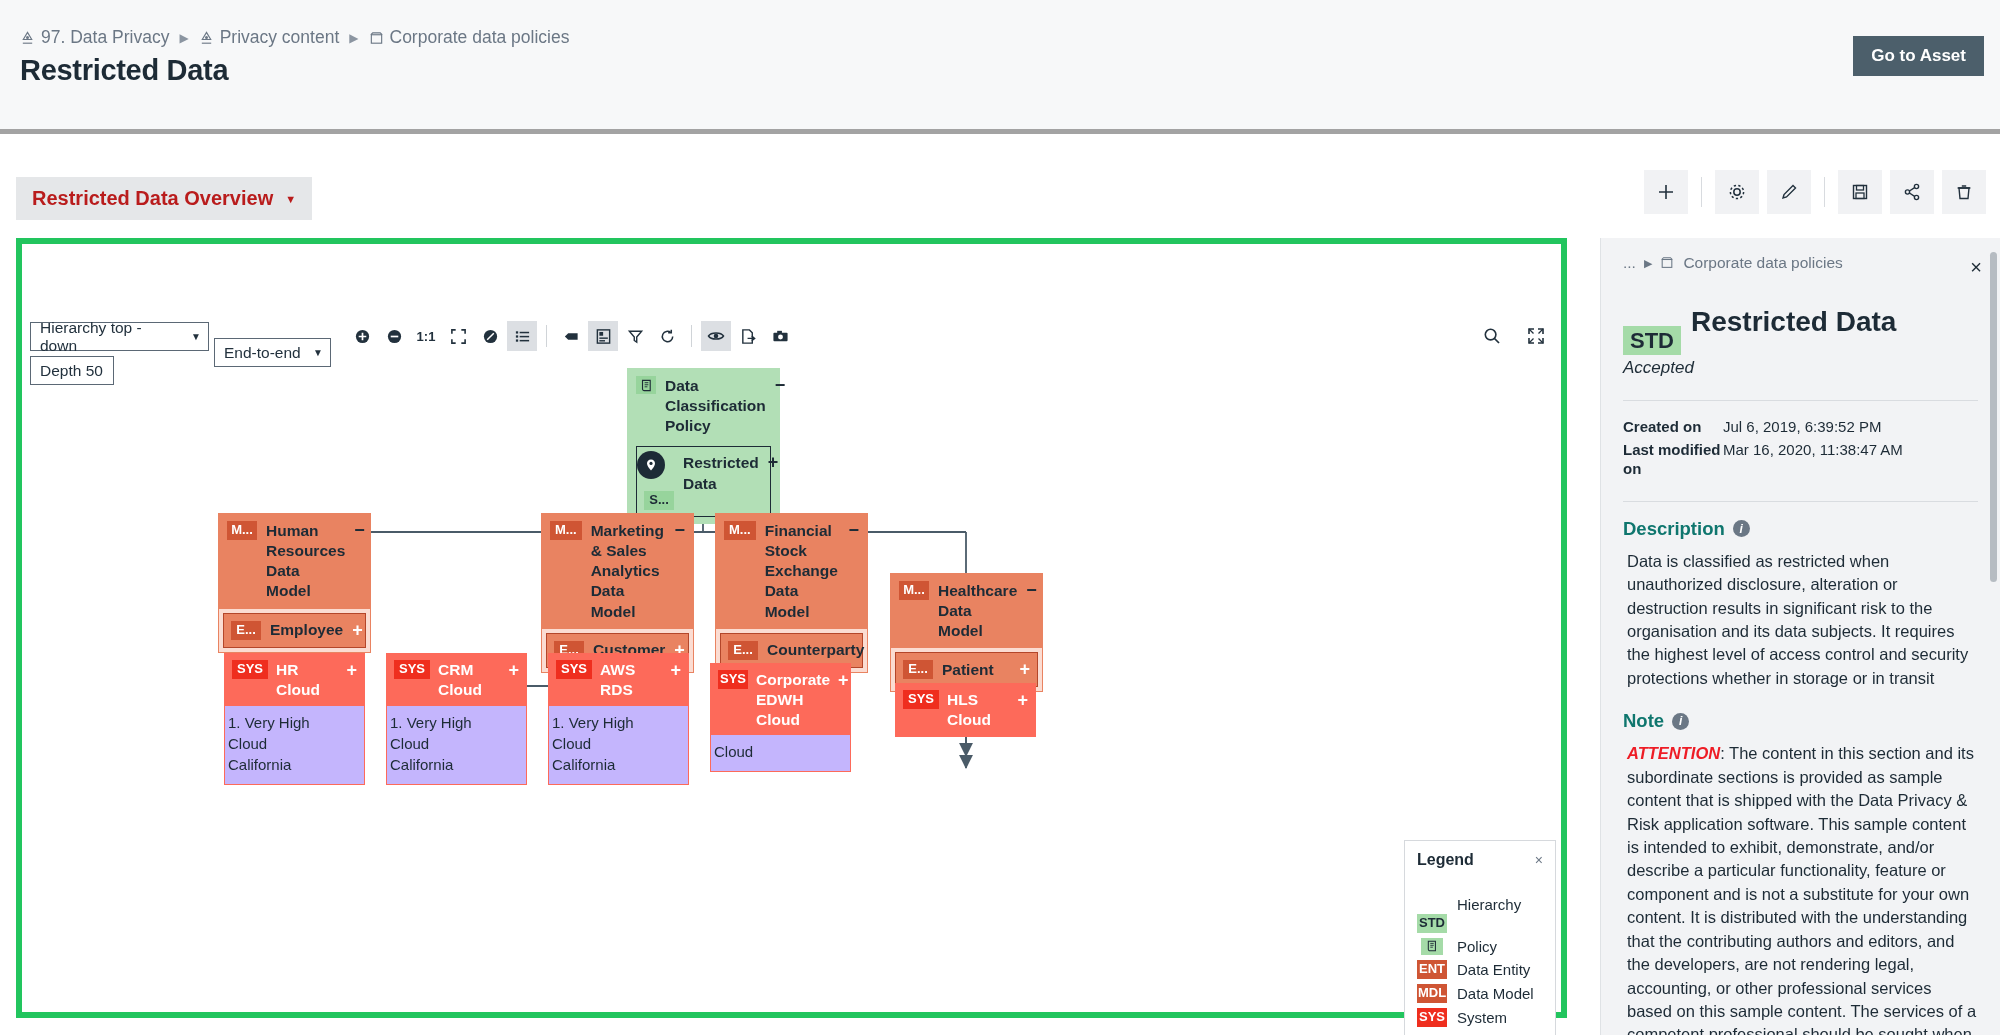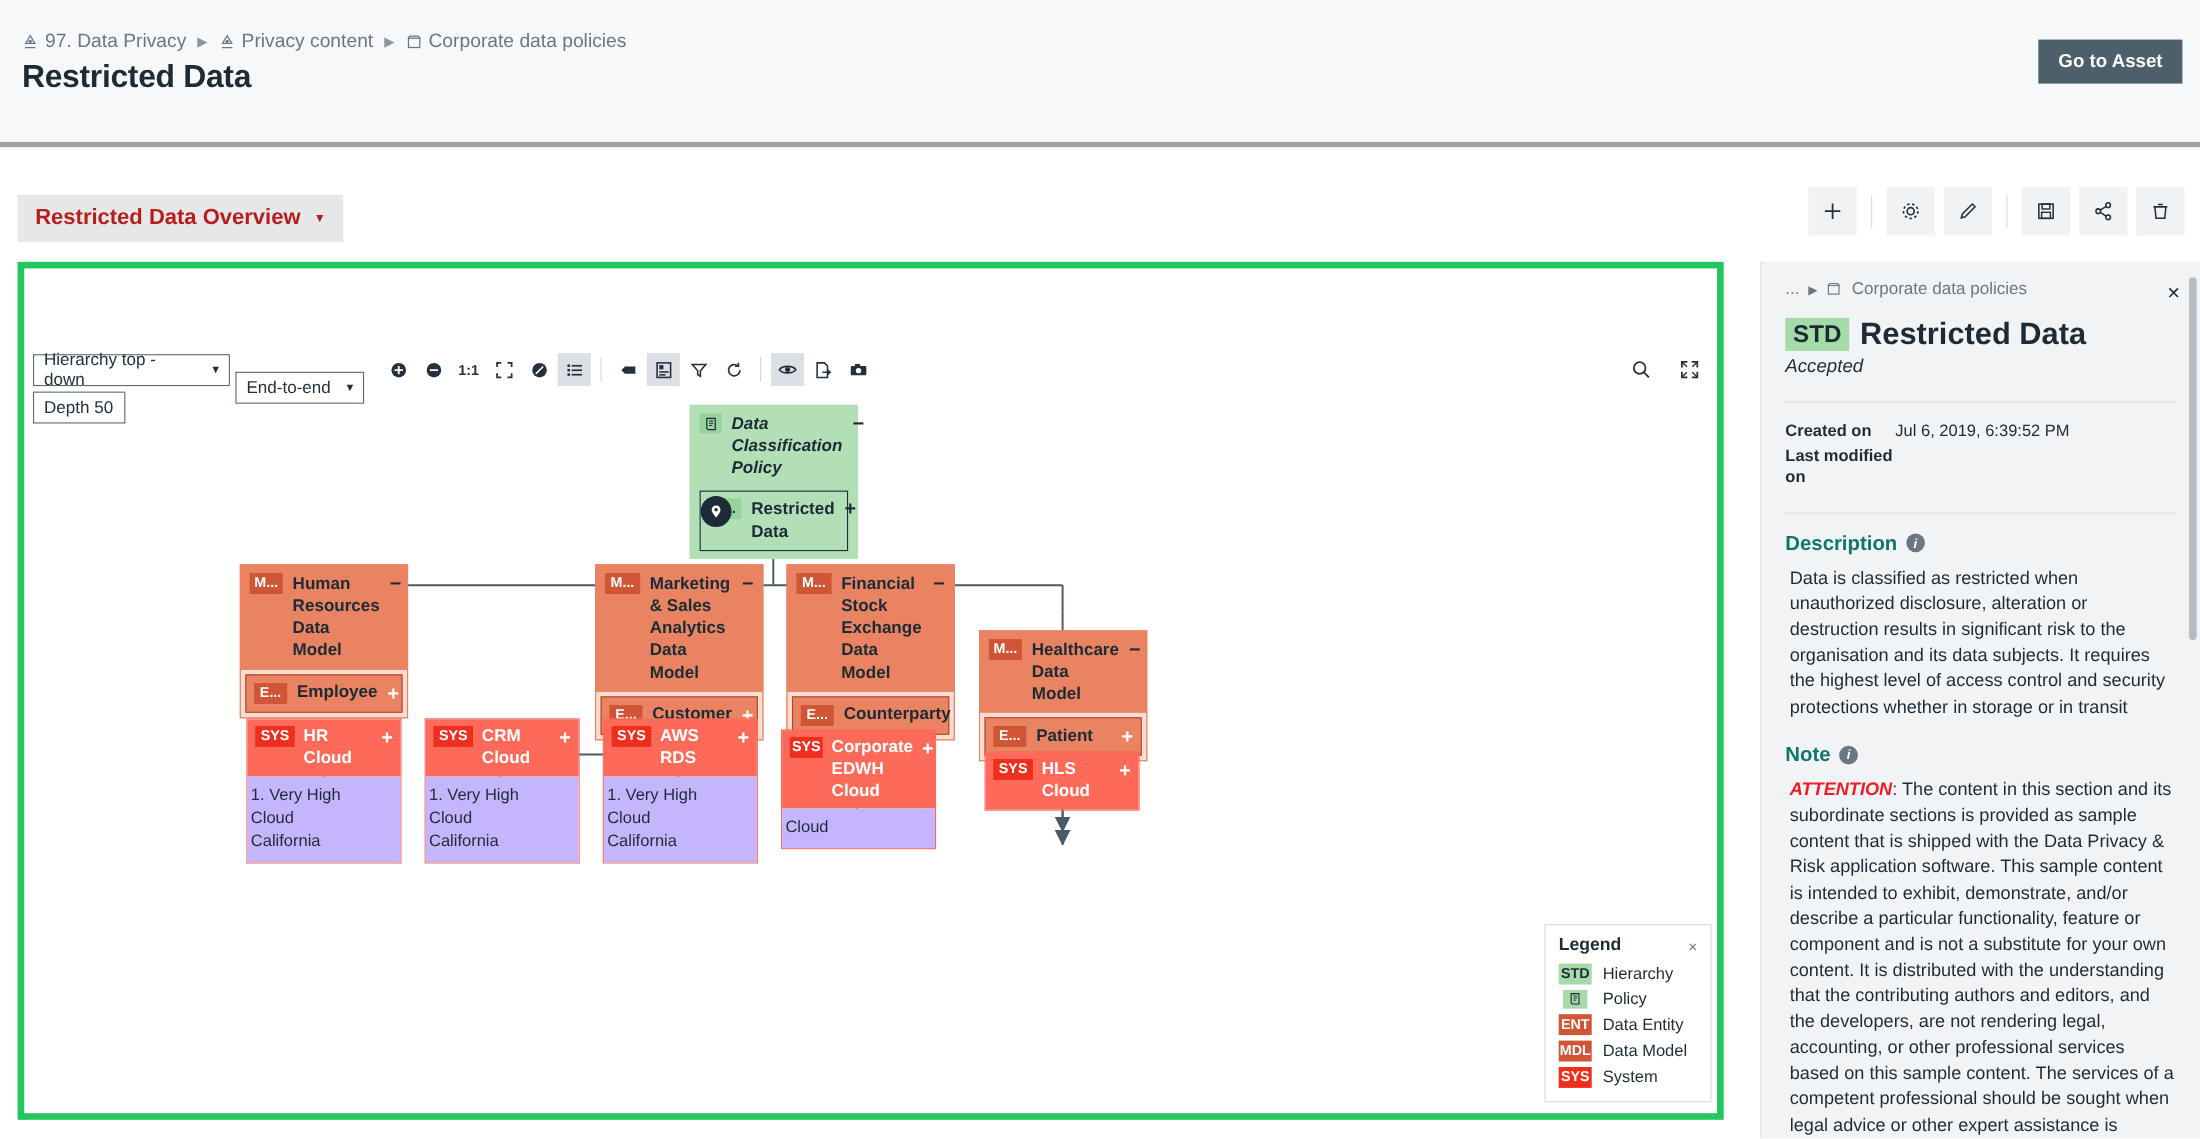--- a/index.html
+++ b/index.html
@@ -89,27 +89,27 @@
   
   .node { position: absolute; }
   .badge {
     display: inline-flex; align-items: center; justify-content: center;
     font-size: 13px; font-weight: bold; color: #fff;
     padding: 2px 5px; min-width: 30px; line-height: 1.15;
   }
   .badge.mdl { background: #cf5534; }
   .badge.ent { background: #cf5534; }
   .badge.sys { background: #ef2e1e; }
-  .badge.std { background: #a5dba8; color: #1d2b36; }
+  .badge.std { background: #a5dba8; color: #1d2b36; margin-top: 38px; }
 
   .policy-node {
     background: #b2dfb6; border: 1px solid #b2dfb6;
     width: 153px; padding: 7px 8px 6px 8px;
   }
-  .policy-head { display: flex; align-items: flex-start; gap: 9px; font-style: italic; }
+  .policy-head { display: flex; align-items: flex-start; gap: 9px; }
   .policy-ico {
     width: 20px; height: 18px; background: #97d49c; flex: none;
     display: flex; align-items: center; justify-content: center;
   }
   .policy-title {
     flex: 1; font-size: 15.5px; font-weight: bold; color: #1d2b36; line-height: 1.30;
   }
   .nd-sign { font-size: 18px; font-weight: bold; color: #1d2b36; line-height: 1; cursor: pointer; }
   .policy-child {
     margin-top: 10px; background: #b2dfb6; border: 1.5px solid #1d2b36;
@@ -657,20 +657,21 @@
       <div class="side-status">Accepted</div>
 
       <div class="side-hr"></div>
 
       <div class="meta-row">
         <span class="meta-k">Created on</span>
         <span class="meta-v">Jul 6, 2019, 6:39:52 PM</span>
       </div>
       <div class="meta-row">
         <span class="meta-k">Last modified on</span>
+        <span class="meta-v">Mar 16, 2020, 11:38:47 AM</span>
       </div>
 
       <div class="side-hr"></div>
 
       <div class="sec-head">
         <span class="h">Description</span>
         <span class="info-i">i</span>
       </div>
       <div class="sec-body">Data is classified as restricted when unauthorized disclosure, alteration or destruction results in significant risk to the organisation and its data subjects. It requires the highest level of access control and security protections whether  in storage or in transit</div>
 

